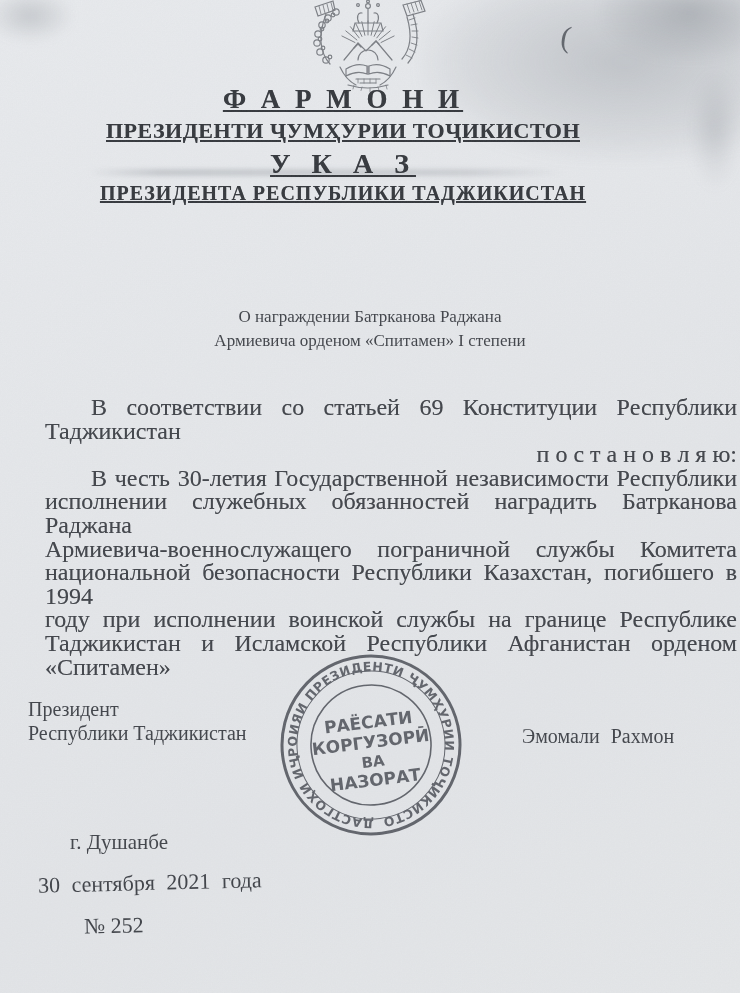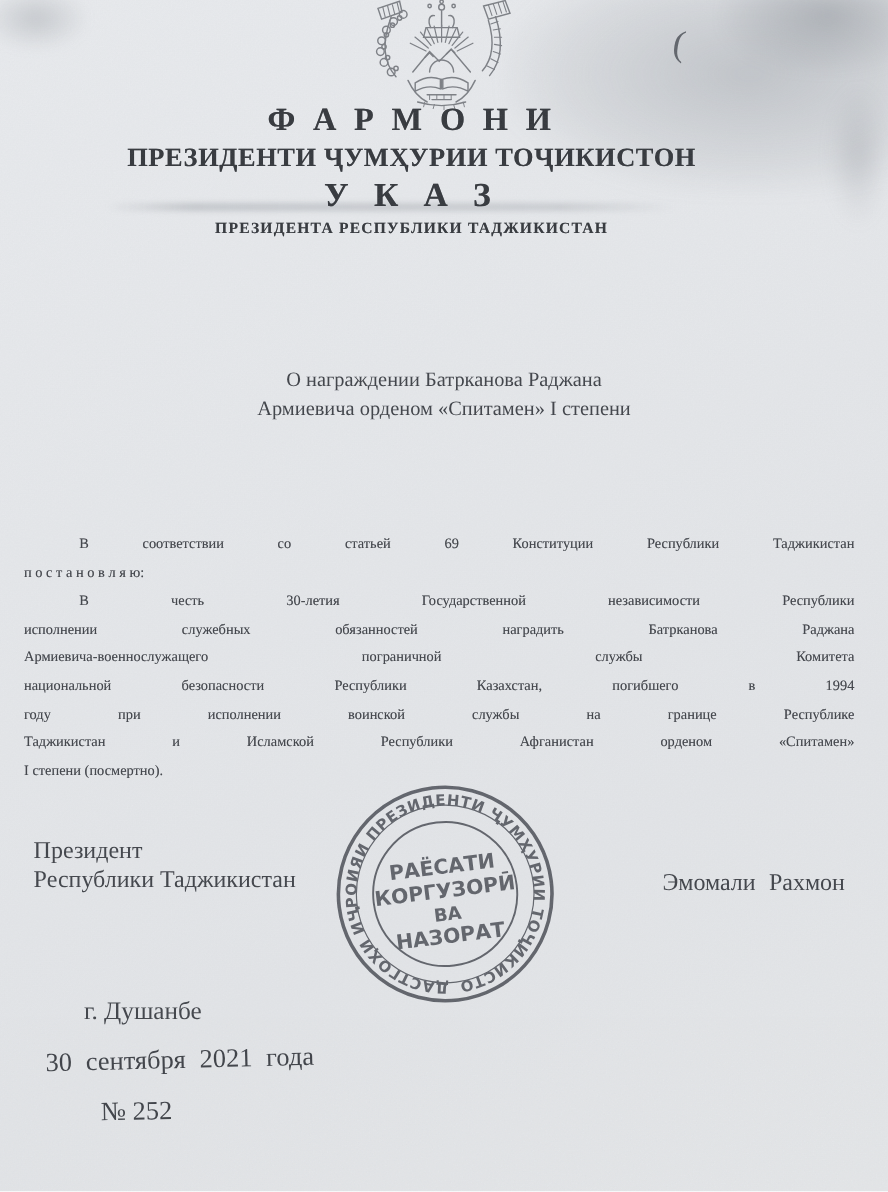--- a/index.html
+++ b/index.html
@@ -25,39 +25,39 @@
   .smudge-hline{left:88px;top:169px;width:475px;height:7px;
     background:linear-gradient(90deg,transparent,rgba(115,120,128,.28) 15%,rgba(115,120,128,.22) 80%,transparent);
     filter:blur(2px);}
   .smudge-redge{left:690px;top:70px;width:50px;height:120px;
     background:radial-gradient(ellipse,rgba(125,130,138,.25),transparent 70%);
     filter:blur(6px);}
   .pen-mark{left:561px;top:20px;font-size:30px;color:#5c6067;
     transform:rotate(9deg);font-family:"Liberation Serif",serif;}
   
   .hline{position:absolute;left:0;width:686px;text-align:center;font-weight:bold;color:#2e3136;
-    text-shadow:0 0 .5px rgba(46,49,54,.55);}
+    text-shadow:0 0 .5px rgba(46,49,54,.55);text-decoration:underline;}
   .h-farmoni{top:84px;font-size:27px;letter-spacing:4px;}
   .h-pres-tj{top:118px;font-size:22px;letter-spacing:.5px;}
   .h-ukaz{top:148px;font-size:28px;letter-spacing:7px;}
-  .h-pres-ru{top:182px;font-size:13px;letter-spacing:1px;}
+  .h-pres-ru{top:182px;font-size:20px;letter-spacing:1px;}
   
   .subject{position:absolute;left:0;top:305px;width:740px;text-align:center;
     font-size:17px;line-height:23.5px;color:#3a3d43;}
   
-  .body-block{position:absolute;left:20px;top:396px;width:692px;
-    font-size:12px;line-height:23.6px;color:#3b3e44;
-    text-shadow:0 0 .4px rgba(59,62,68,.5);margin-top:46px;}
-  .bline{text-align:left;white-space:normal;}
+  .body-block{position:absolute;left:45px;top:396px;width:692px;
+    font-size:24px;line-height:23.6px;color:#3b3e44;
+    text-shadow:0 0 .4px rgba(59,62,68,.5);}
+  .bline{text-align:right;white-space:normal;}
   .bline.fill{text-align:justify;text-align-last:justify;}
   .bline.indent{text-indent:46px;}
   
   .sig-left{position:absolute;left:28px;top:697px;width:230px;text-align:left;
     font-size:20px;line-height:24px;color:#3b3e44;}
-  .sig-right{position:absolute;left:552px;top:725px;font-size:20px;word-spacing:6px;color:#3b3e44;}
+  .sig-right{position:absolute;left:522px;top:725px;font-size:20px;word-spacing:6px;color:#3b3e44;}
   
   .stamp{position:absolute;left:276px;top:650px;width:190px;height:190px;opacity:.88;}
   .stamp text{font-family:"DejaVu Sans",sans-serif;font-weight:bold;}
   
   .f-city{position:absolute;left:70px;top:830px;font-size:21px;color:#3b3e44;}
   .f-date{position:absolute;left:38px;top:870px;font-size:22px;word-spacing:6px;
     color:#393c42;transform:rotate(-1.4deg);}
   .f-num{position:absolute;left:84px;top:913px;font-size:22px;
     color:#393c42;transform:rotate(-1.2deg);}
   .grain{position:absolute;left:0;top:0;width:740px;height:993px;pointer-events:none;opacity:.55;}
@@ -155,21 +155,20 @@
 
   <div class="body-block">
       <div class="bline indent fill">В соответствии со статьей 69 Конституции Республики Таджикистан</div>
       <div class="bline">п о с т а н о в л я ю:</div>
       <div class="bline indent fill">В честь 30-летия Государственной независимости Республики</div>
       <div class="bline fill">исполнении служебных обязанностей наградить Батрканова Раджана</div>
       <div class="bline fill">Армиевича-военнослужащего пограничной службы Комитета</div>
       <div class="bline fill">национальной безопасности Республики Казахстан, погибшего в 1994</div>
       <div class="bline fill">году при исполнении воинской службы на границе Республике</div>
       <div class="bline fill">Таджикистан и Исламской Республики Афганистан орденом «Спитамен»</div>
-      <div class="bline">I степени (посмертно).</div>
     </div>
 
   <div class="sig-left">
     <div>Президент</div>
     <div>Республики Таджикистан</div>
   </div>
   <div class="sig-right">Эмомали Рахмон</div>
 
   <svg class="stamp" viewBox="0 0 190 190">
     <g transform="rotate(-7 95 95)" fill="none" stroke="#4a4d55">

